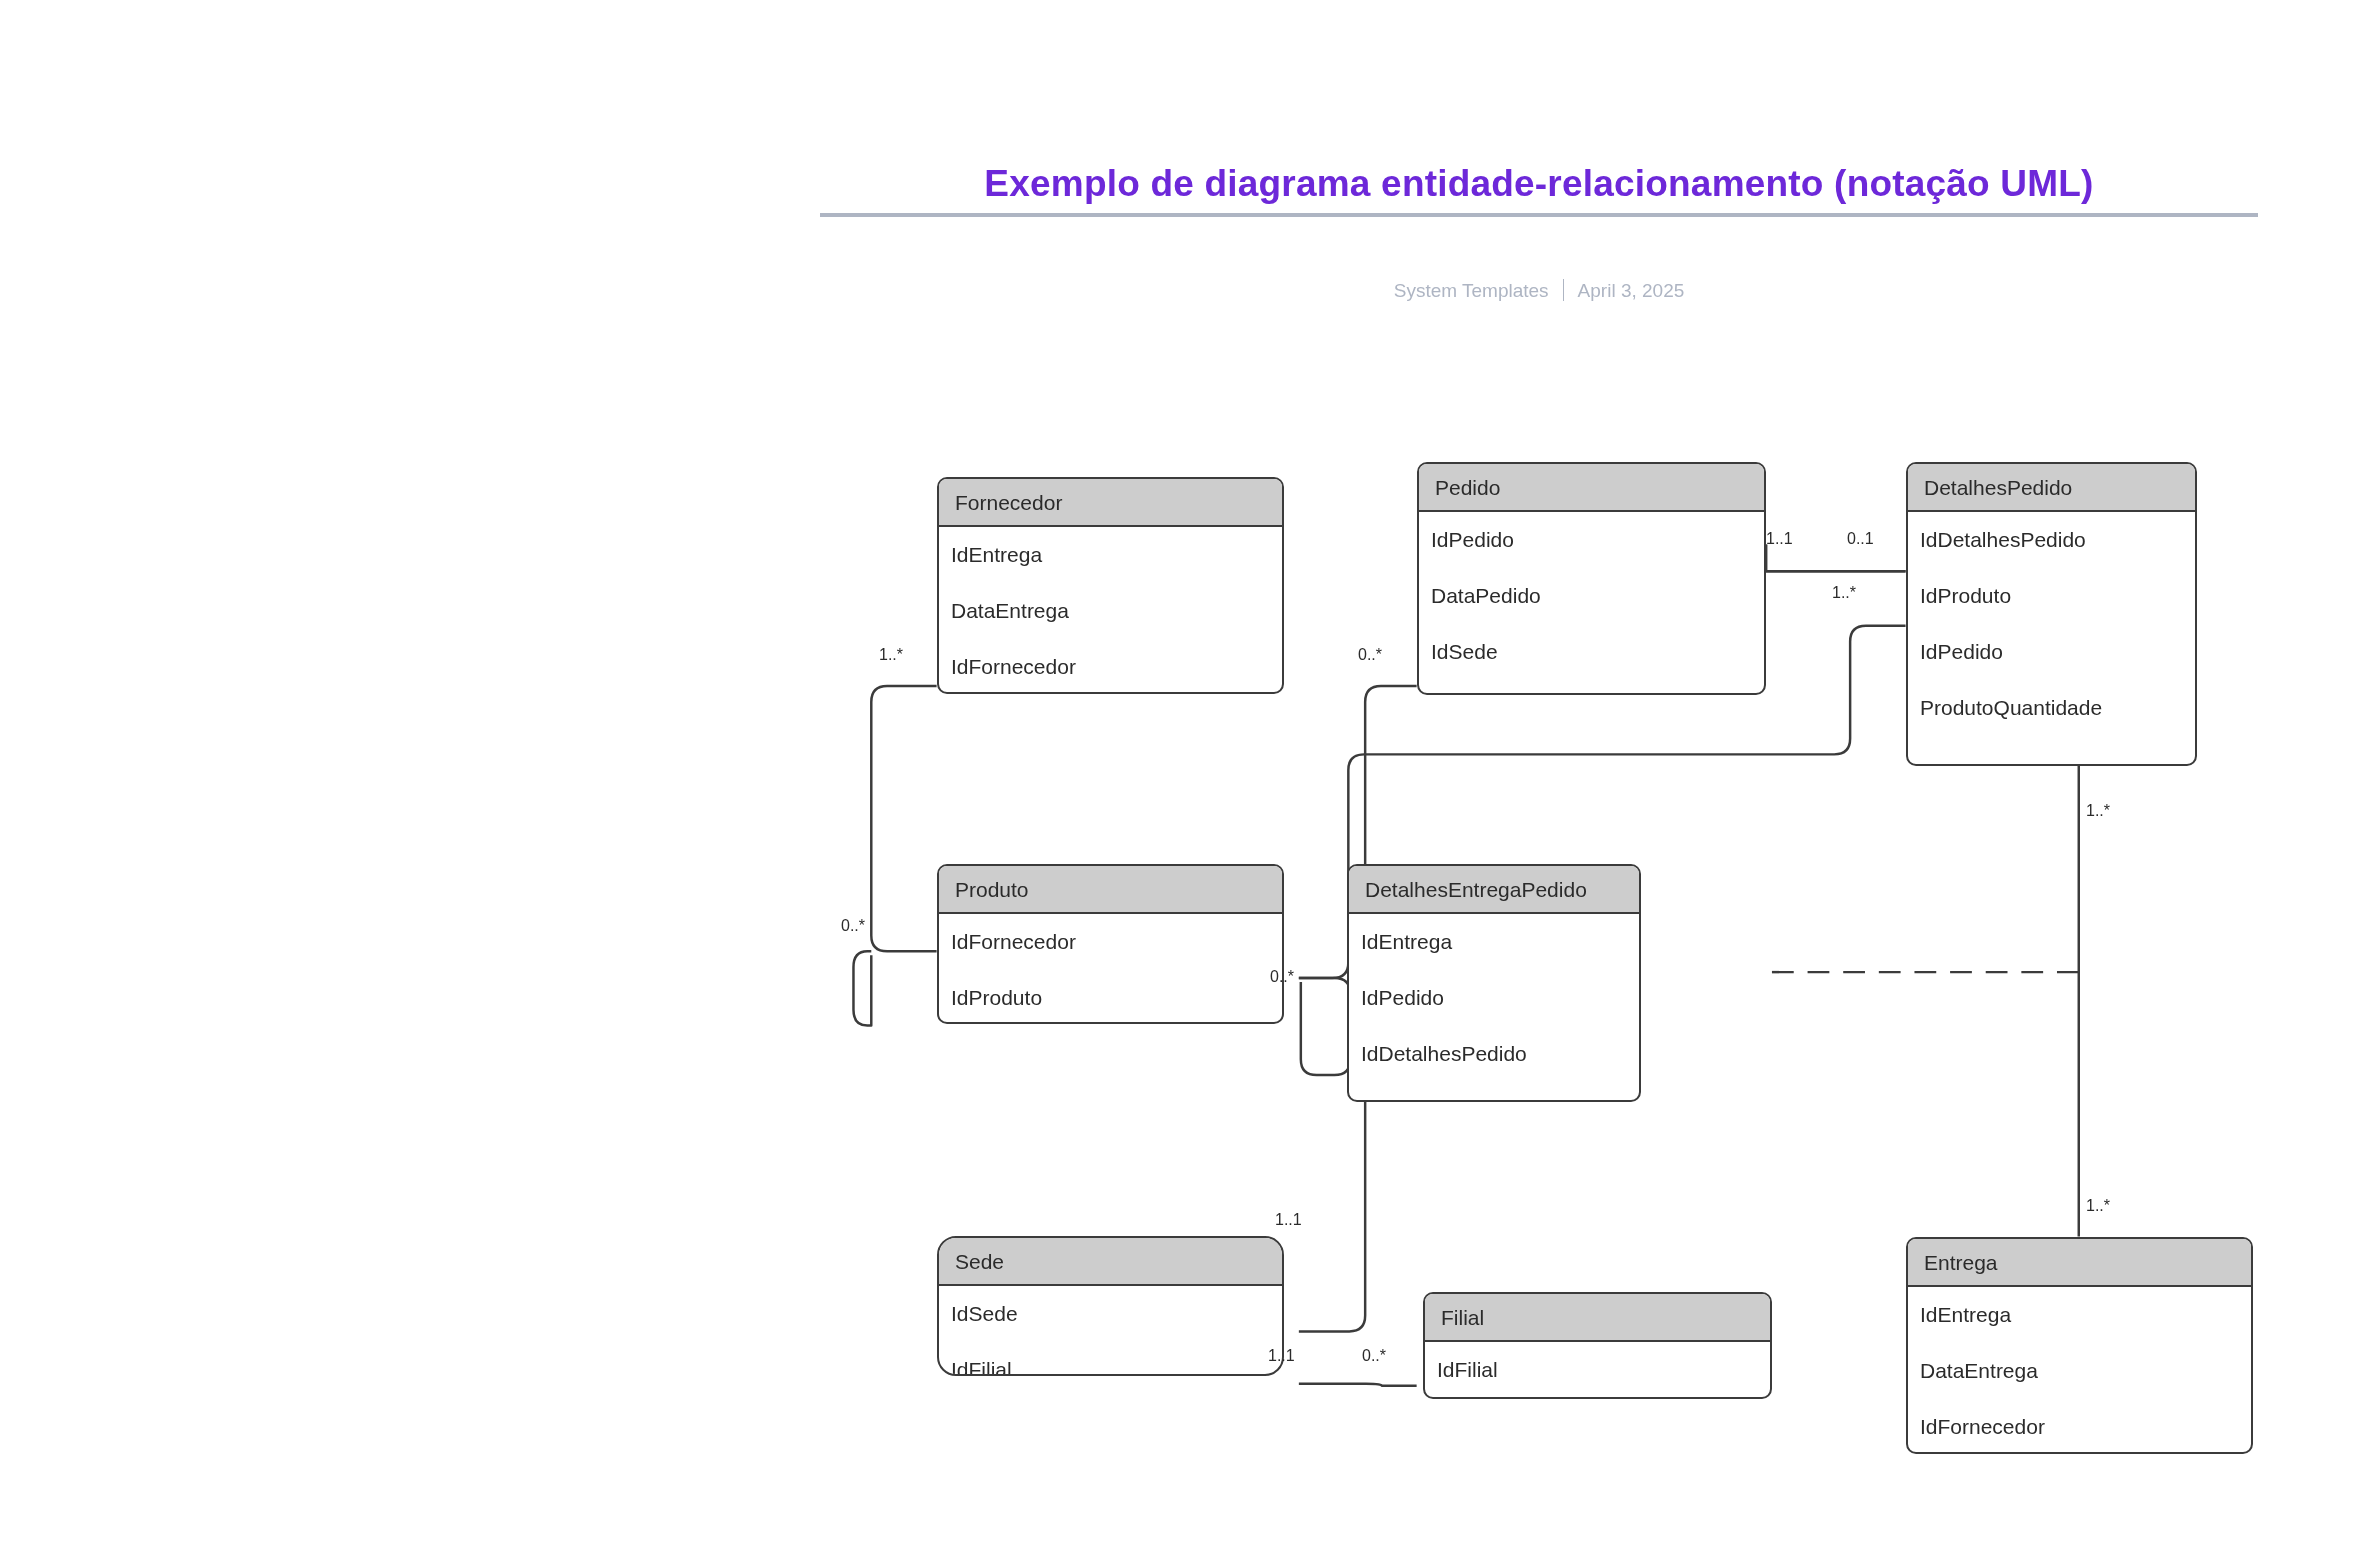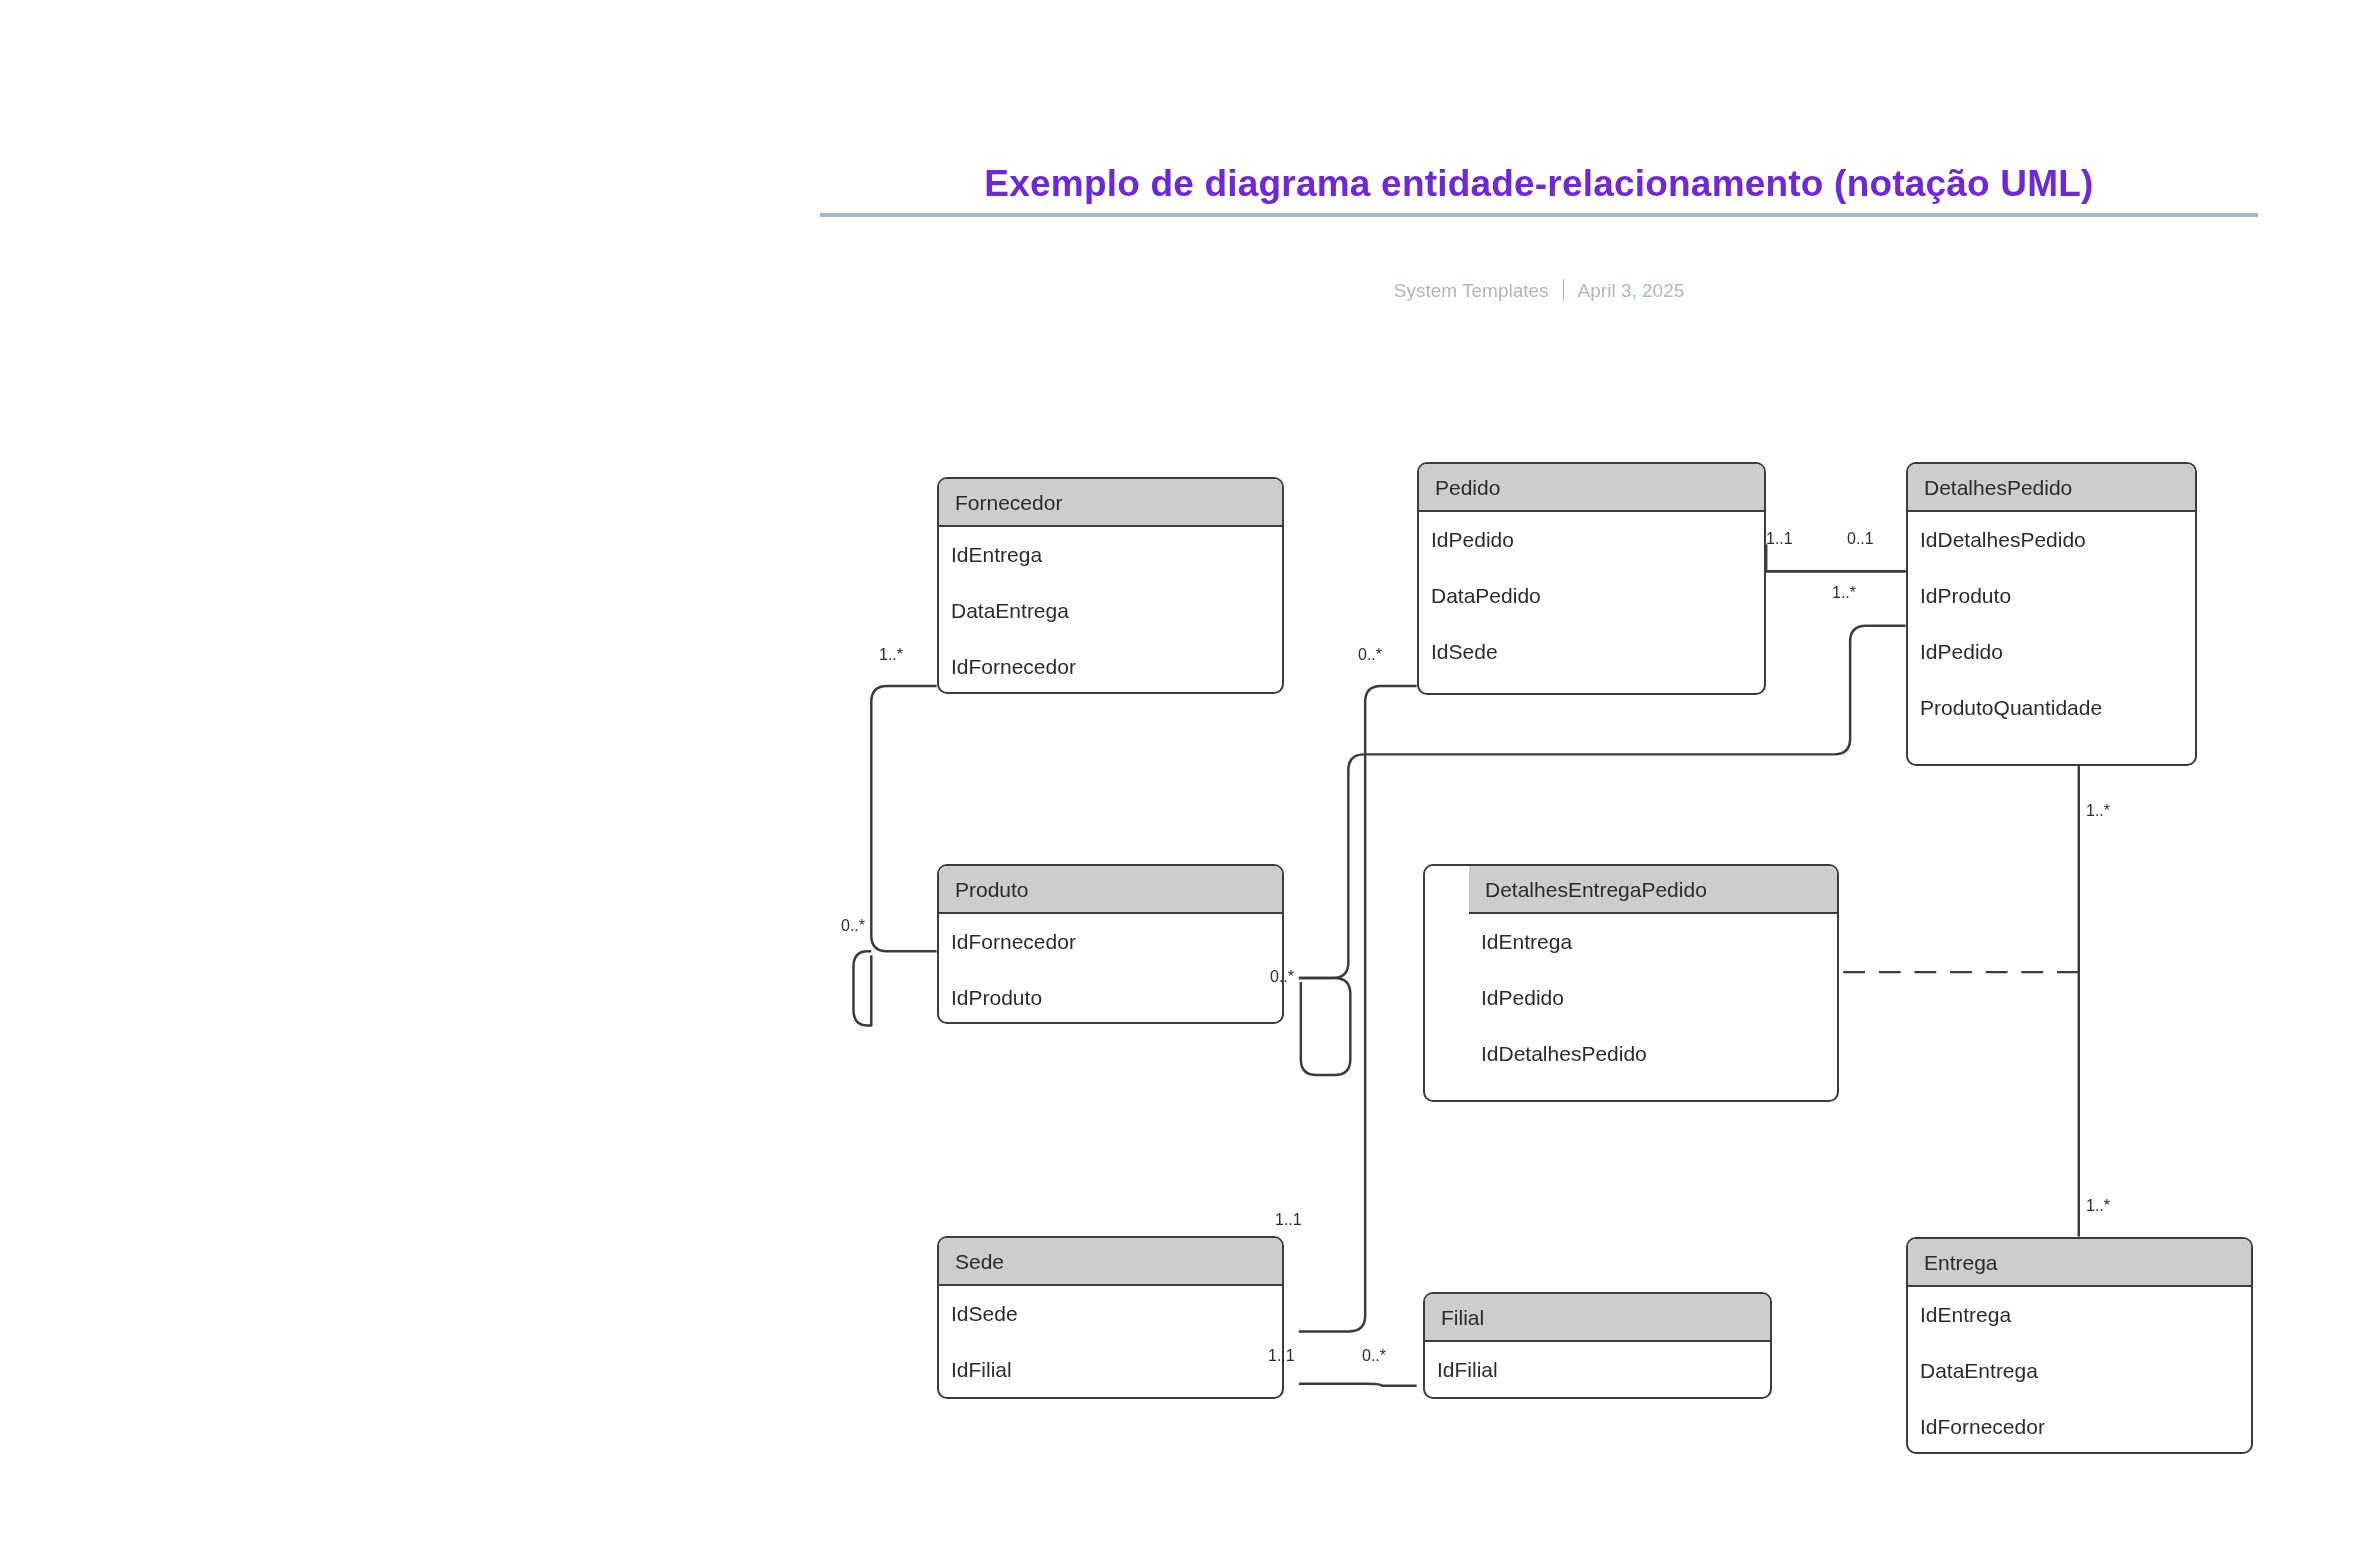--- a/index.html
+++ b/index.html
@@ -188,30 +188,30 @@
   </div>
 
   <div class="entity" style="left:937px; top:844px; width:347px; height:160px;">
     <div class="entity-header">Produto</div>
     <div class="entity-body">
       <div class="attr">IdFornecedor</div>
       <div class="attr">IdProduto</div>
     </div>
   </div>
 
-  <div class="entity" style="left:1423px; top:844px; width:416px; height:238px;padding-left:44px;">
+  <div class="entity" style="left:1347px; top:844px; width:294px; height:238px;">
     <div class="entity-header">DetalhesEntregaPedido</div>
     <div class="entity-body">
       <div class="attr">IdEntrega</div>
       <div class="attr">IdPedido</div>
       <div class="attr">IdDetalhesPedido</div>
     </div>
   </div>
 
-  <div class="entity" style="left:937px; top:1216px; width:347px; height:163px;">
+  <div class="entity" style="left:937px; top:1216px; width:347px; height:140px;border-radius:19px;">
     <div class="entity-header">Sede</div>
     <div class="entity-body">
       <div class="attr">IdSede</div>
       <div class="attr">IdFilial</div>
     </div>
   </div>
 
   <div class="entity" style="left:1423px; top:1272px; width:349px; height:107px;">
     <div class="entity-header">Filial</div>
     <div class="entity-body">

